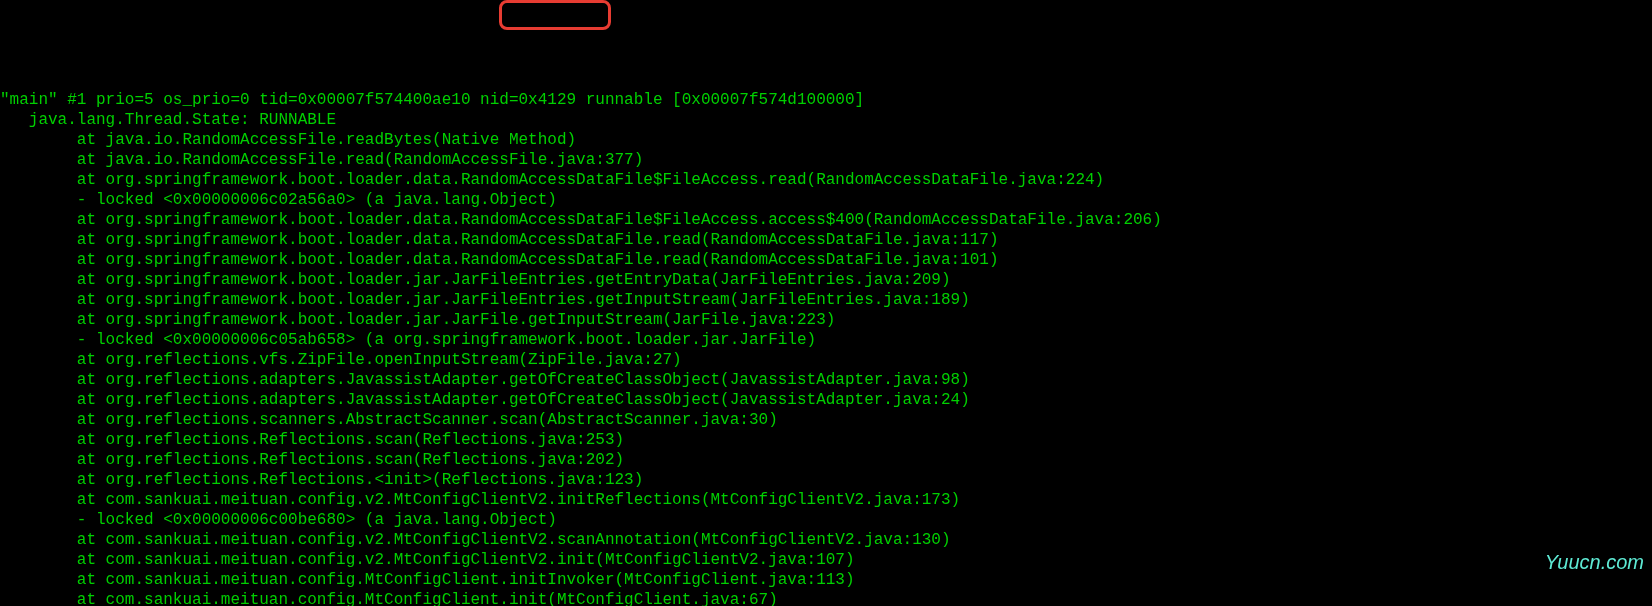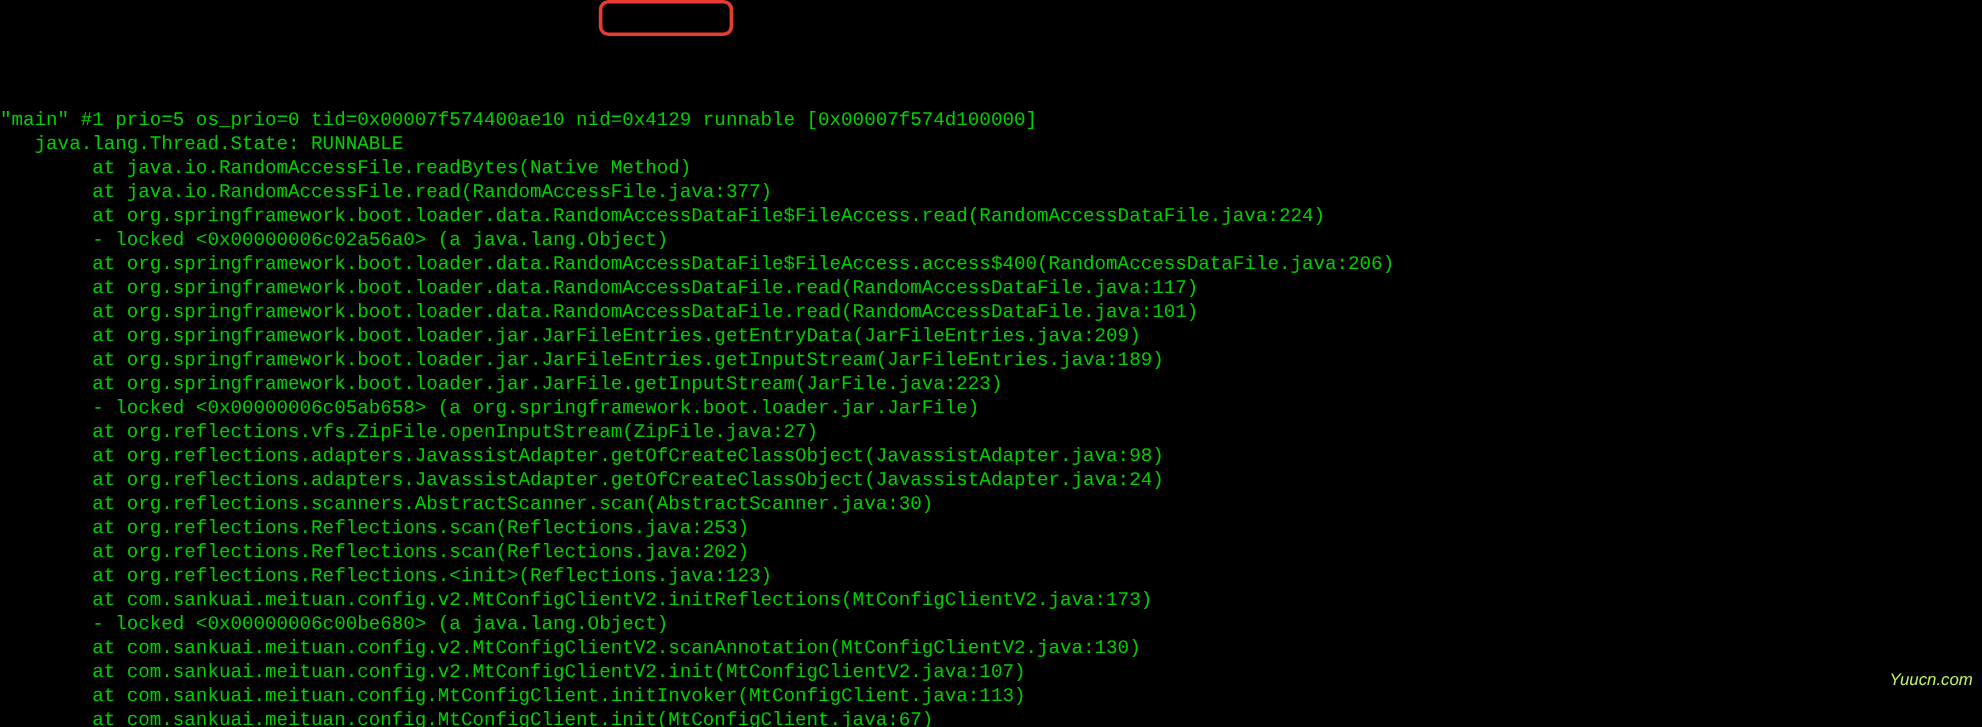--- a/index.html
+++ b/index.html
@@ -25,23 +25,23 @@
   .highlight-box {
     position: absolute;
     border: 3px solid #e73c32;
     border-radius: 8px;
     background: transparent;
     box-sizing: border-box;
     pointer-events: none;
   }
   .watermark {
     position: absolute;
-    color: #bef264;
+    color: #5eead4;
     font-family: Arial, sans-serif;
-    font-size: 14px;
+    font-size: 20px;
     font-style: italic;
   }
 </style>
 </head>
 <body>
 
 
 
 <div class="terminal" id="terminal-lines"><span class="line">"main" #1 prio=5 os_prio=0 tid=0x00007f574400ae10 nid=0x4129 runnable [0x00007f574d100000]</span><span class="line">   java.lang.Thread.State: RUNNABLE</span><span class="line">        at java.io.RandomAccessFile.readBytes(Native Method)</span><span class="line">        at java.io.RandomAccessFile.read(RandomAccessFile.java:377)</span><span class="line">        at org.springframework.boot.loader.data.RandomAccessDataFile$FileAccess.read(RandomAccessDataFile.java:224)</span><span class="line">        - locked &lt;0x00000006c02a56a0&gt; (a java.lang.Object)</span><span class="line">        at org.springframework.boot.loader.data.RandomAccessDataFile$FileAccess.access$400(RandomAccessDataFile.java:206)</span><span class="line">        at org.springframework.boot.loader.data.RandomAccessDataFile.read(RandomAccessDataFile.java:117)</span><span class="line">        at org.springframework.boot.loader.data.RandomAccessDataFile.read(RandomAccessDataFile.java:101)</span><span class="line">        at org.springframework.boot.loader.jar.JarFileEntries.getEntryData(JarFileEntries.java:209)</span><span class="line">        at org.springframework.boot.loader.jar.JarFileEntries.getInputStream(JarFileEntries.java:189)</span><span class="line">        at org.springframework.boot.loader.jar.JarFile.getInputStream(JarFile.java:223)</span><span class="line">        - locked &lt;0x00000006c05ab658&gt; (a org.springframework.boot.loader.jar.JarFile)</span><span class="line">        at org.reflections.vfs.ZipFile.openInputStream(ZipFile.java:27)</span><span class="line">        at org.reflections.adapters.JavassistAdapter.getOfCreateClassObject(JavassistAdapter.java:98)</span><span class="line">        at org.reflections.adapters.JavassistAdapter.getOfCreateClassObject(JavassistAdapter.java:24)</span><span class="line">        at org.reflections.scanners.AbstractScanner.scan(AbstractScanner.java:30)</span><span class="line">        at org.reflections.Reflections.scan(Reflections.java:253)</span><span class="line">        at org.reflections.Reflections.scan(Reflections.java:202)</span><span class="line">        at org.reflections.Reflections.&lt;init&gt;(Reflections.java:123)</span><span class="line">        at com.sankuai.meituan.config.v2.MtConfigClientV2.initReflections(MtConfigClientV2.java:173)</span><span class="line">        - locked &lt;0x00000006c00be680&gt; (a java.lang.Object)</span><span class="line">        at com.sankuai.meituan.config.v2.MtConfigClientV2.scanAnnotation(MtConfigClientV2.java:130)</span><span class="line">        at com.sankuai.meituan.config.v2.MtConfigClientV2.init(MtConfigClientV2.java:107)</span><span class="line">        at com.sankuai.meituan.config.MtConfigClient.initInvoker(MtConfigClient.java:113)</span><span class="line">        at com.sankuai.meituan.config.MtConfigClient.init(MtConfigClient.java:67)</span></div>
 

